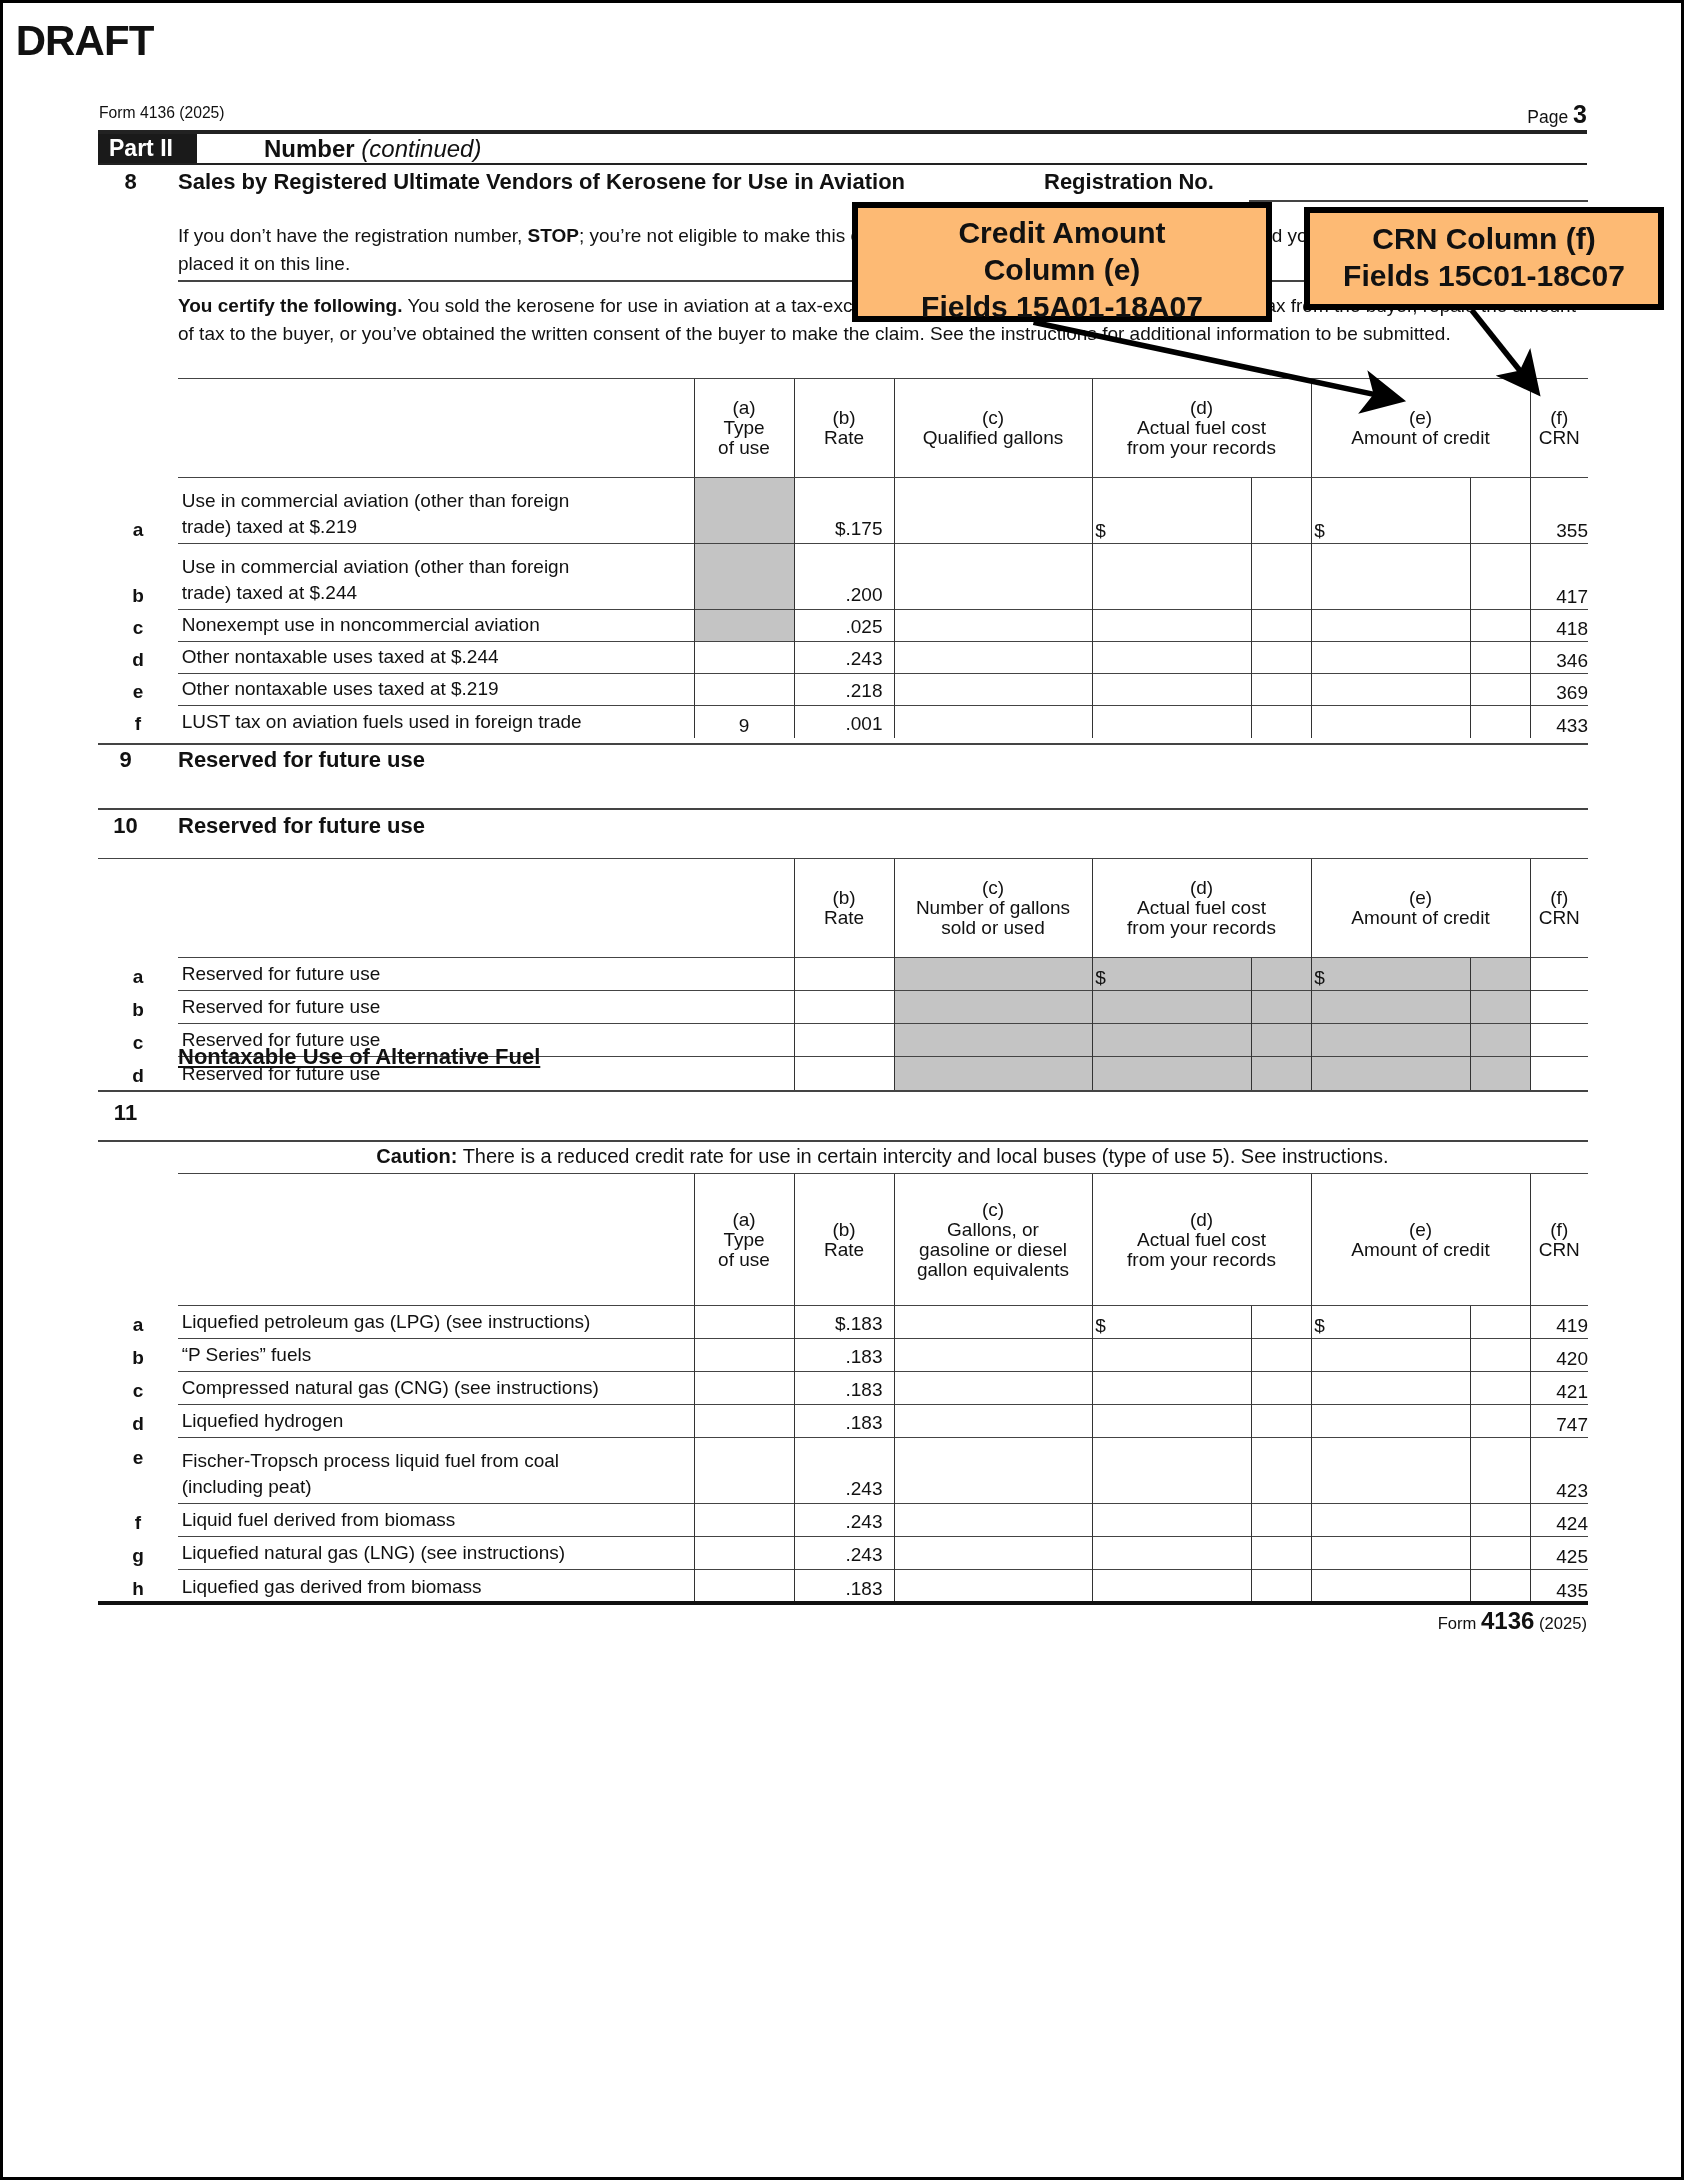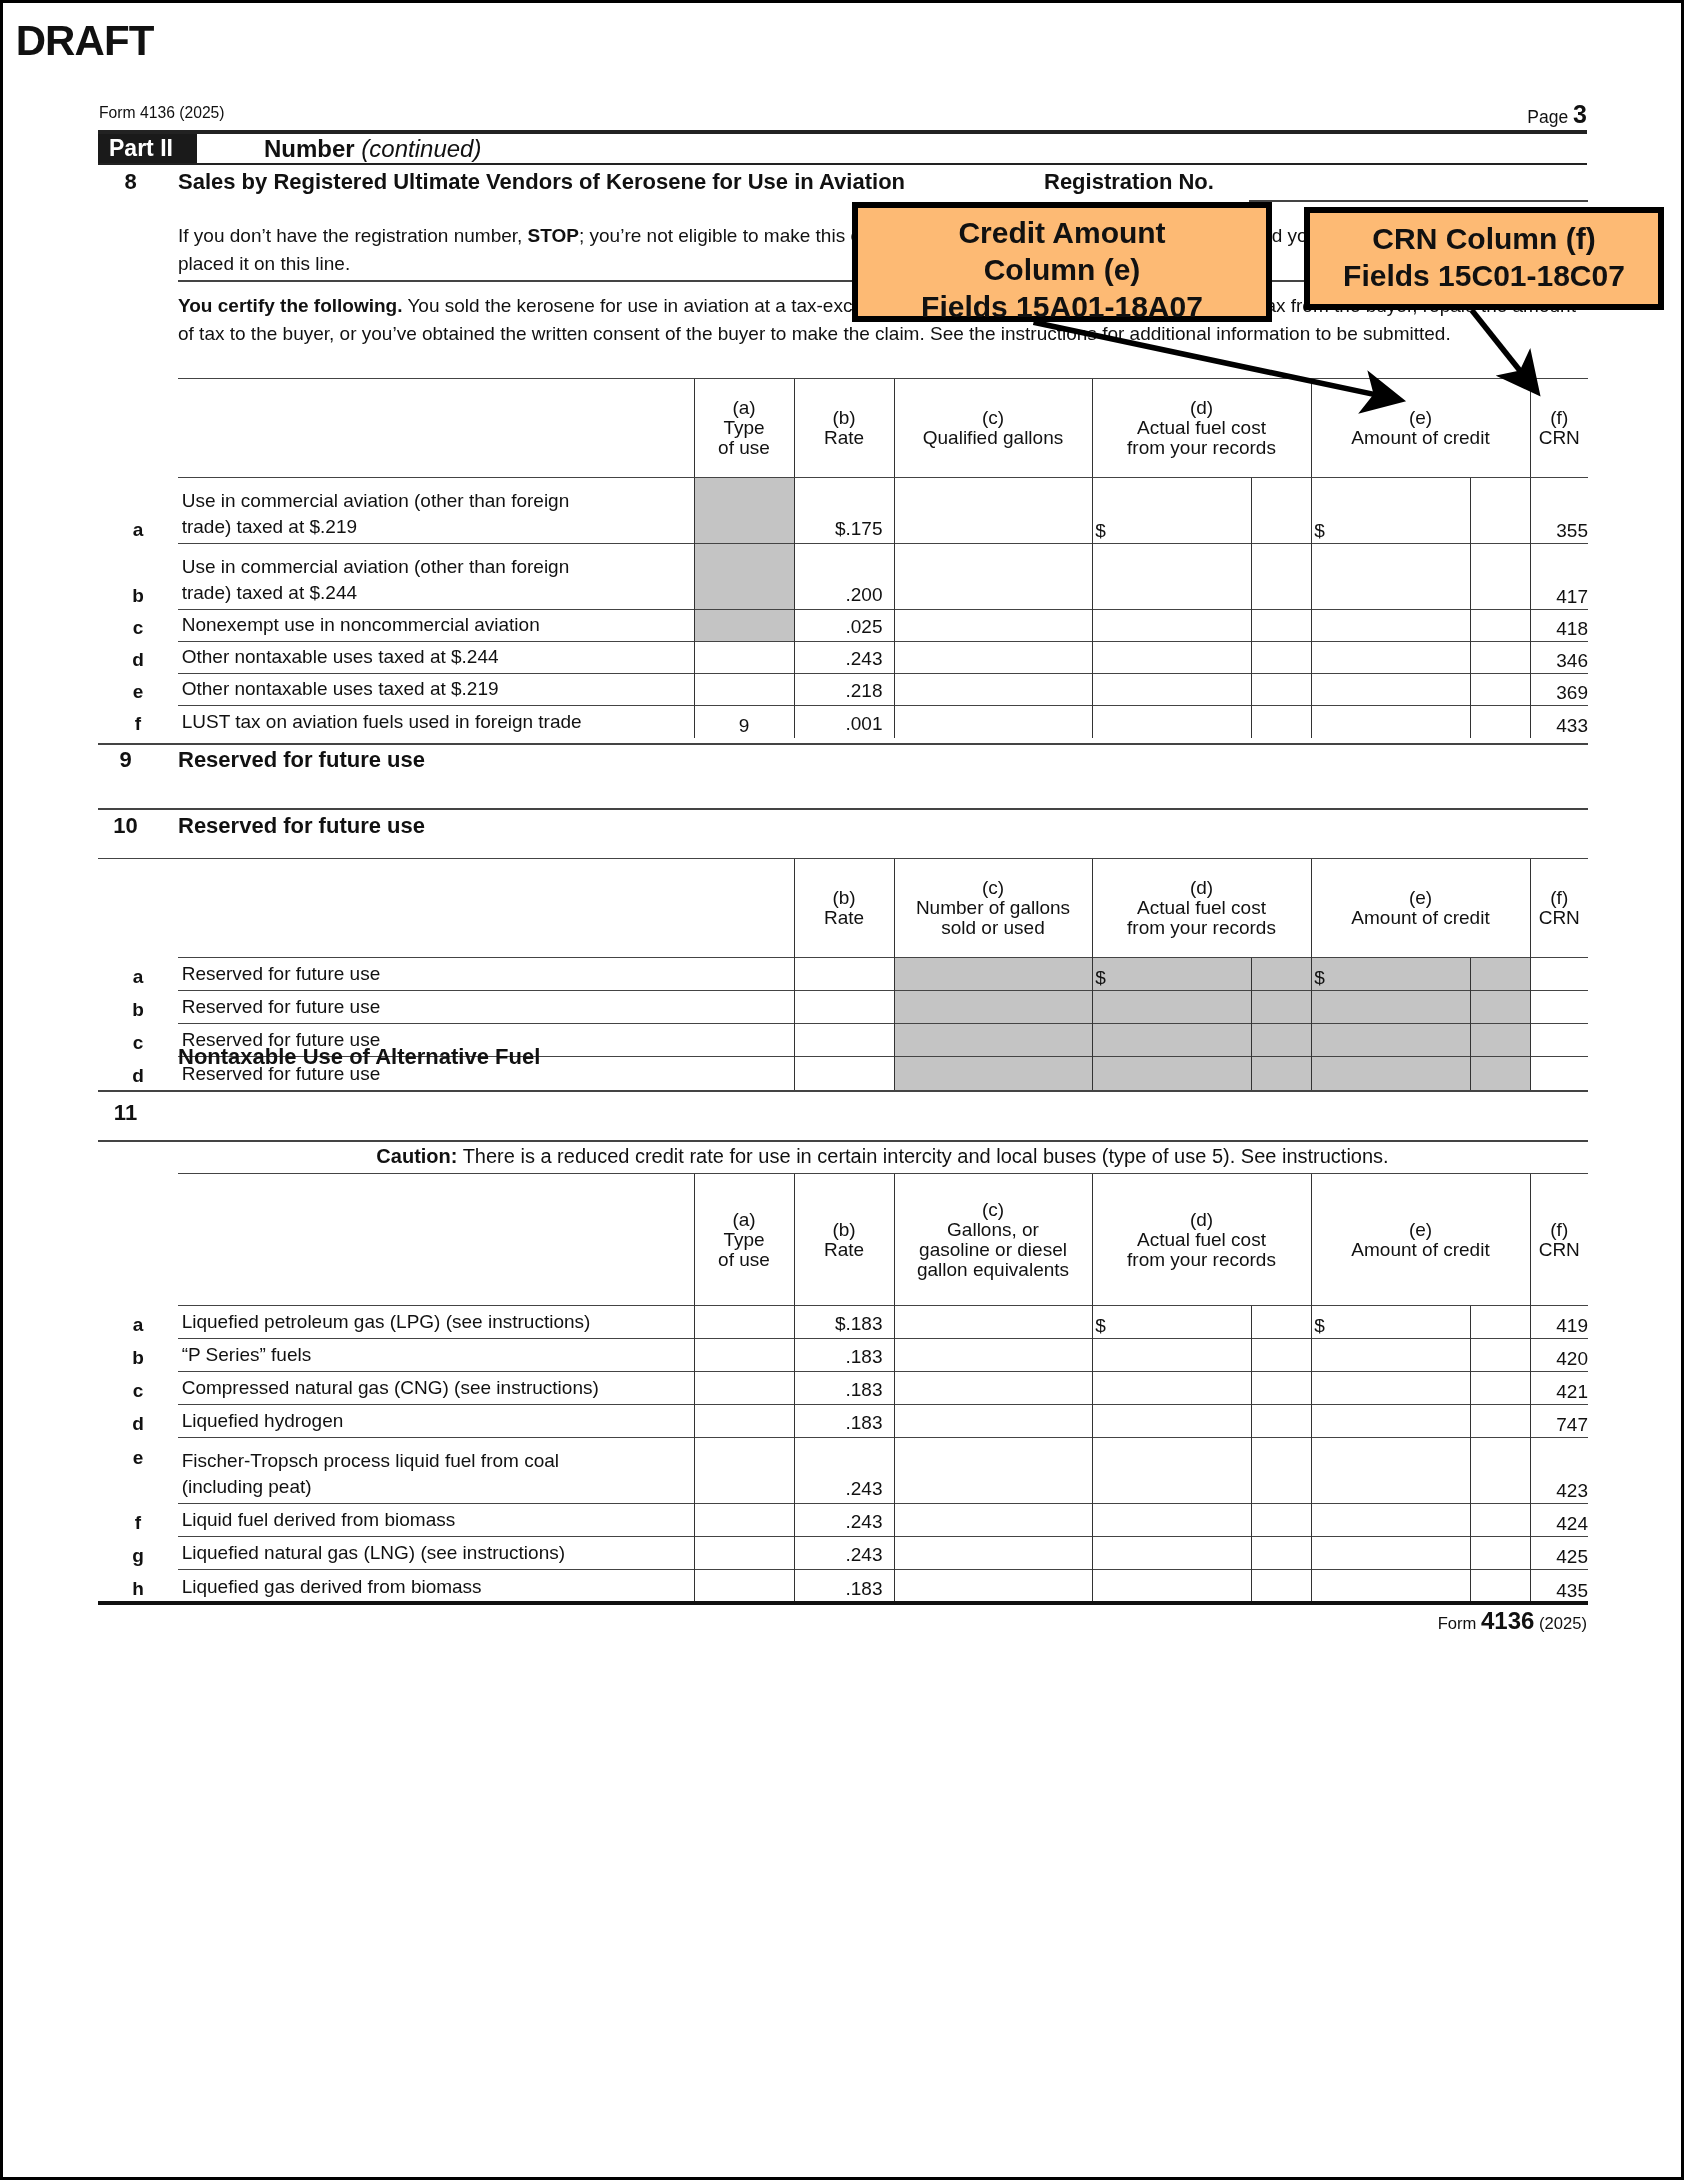--- a/index.html
+++ b/index.html
@@ -255,21 +255,21 @@
         <td class="bt vl shade"></td>
         <td class="dollar bt vl shade"></td>
         <td class="bt vl shade"></td>
         <td class="crn bt vl"></td>
       </tr>
     </tbody>
 </table>
 <div class="hline" style="left:98px;width:1490px;top:1090px;"></div>
 
 <div class="line-num" style="left:98px;top:1100px;">11</div>
-<div class="section-title" style="left:178px;top:1044px;">Nontaxable Use of Alternative Fuel</div>
+<div class="section-title" style="left:178px;top:1044px;text-decoration:underline;">Nontaxable Use of Alternative Fuel</div>
 <div class="hline" style="left:98px;width:1490px;top:1140px;"></div>
 <div class="para" style="top:1142px;font-size:20px;text-align:center;"><b>Caution:</b><span> There is a reduced credit rate for use in certain intercity and local buses (type of use 5). See instructions.</span></div>
 
 <table class="ft" style="left:98px;top:1173px;width:1490px;">
   <colgroup>
       <col style="width:80px">
       <col style="width:516px">
       <col style="width:100px">
       <col style="width:100px">
       <col style="width:198px">

